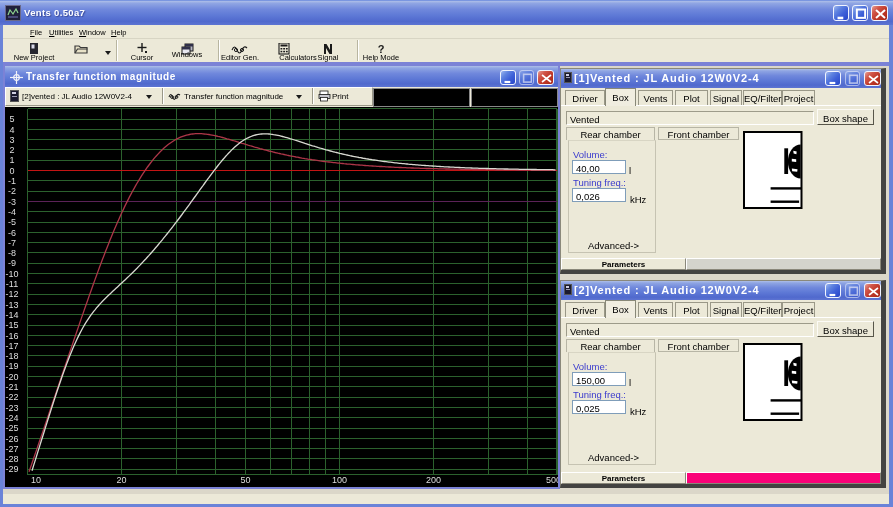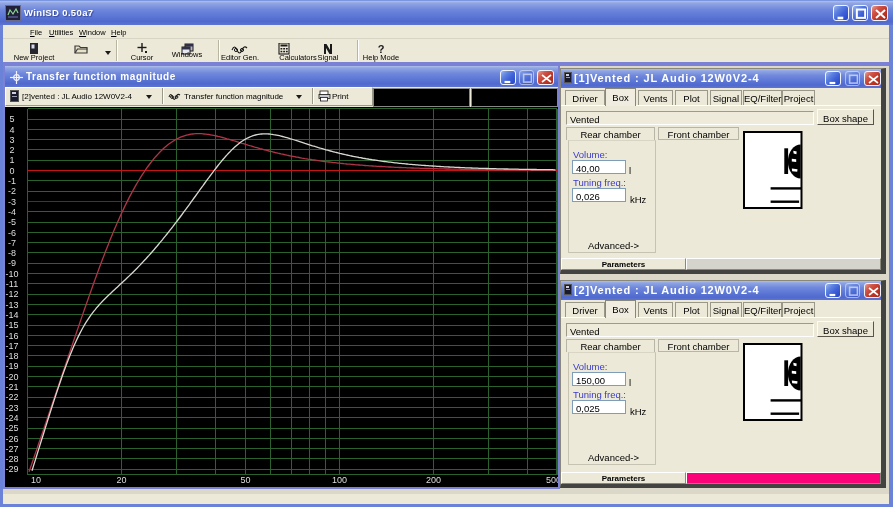--- a/index.html
+++ b/index.html
@@ -1,19 +1,19 @@
 <!DOCTYPE html>
 <html><head><meta charset="utf-8"><style>html,body{margin:0;padding:0;width:893px;height:507px;overflow:hidden;font-family:'Liberation Sans',sans-serif;}.abs{position:absolute;}</style></head><body>
 <div style="position:relative;width:893px;height:507px;background:#ece9d8;">
     <div class="abs" style="left:0;top:0;width:893px;height:25px;background:linear-gradient(180deg,#aebfe8 0%,#8fa5e3 10%,#7088dc 35%,#5e79d6 60%,#5069cd 85%,#5d74d2 100%);border-top:1px solid #7a96e0;box-sizing:border-box;">
       <div class="abs" style="left:5px;top:4px;width:16px;height:16px;background:#20203a;border:1px solid #6a6a8a;box-sizing:border-box;"><svg width="14" height="14">
           <polyline points="2,9 4,4 7,8 10,3 12,7" fill="none" stroke="#8fd48f" stroke-width="1.2"></polyline>
           <rect x="2" y="10" width="10" height="2" fill="#4a4a7a"></rect>
         </svg></div>
-      <div class="abs" style="left:24px;top:6px;font:bold 9.5px 'Liberation Sans',sans-serif;color:#fff;letter-spacing:0.35px;text-shadow:1px 1px 1px #3a4a9a;">WinISD 0.50a7</div>
+      <div class="abs" style="left:24px;top:6px;font:bold 9.5px 'Liberation Sans',sans-serif;color:#fff;letter-spacing:0.35px;text-shadow:1px 1px 1px #3a4a9a;">Vents 0.50a7</div>
       <div style="position:absolute;left:833px;top:4px;width:16px;height:16px;background:linear-gradient(135deg,#9db7ef 0%,#5f83e0 30%,#3e60d8 60%,#2746c8 100%);opacity:1;border:1px solid #f0f4ff;border-radius:3px;box-sizing:border-box;">
         <svg width="14" height="14" style="display:block">
           <line x1="3.52" y1="12" x2="9.28" y2="12" stroke="#fff" stroke-width="2.6"></line>
         </svg>
       </div>
       <div style="position:absolute;left:852px;top:4px;width:16px;height:16px;background:linear-gradient(135deg,#9db7ef 0%,#5f83e0 30%,#3e60d8 60%,#2746c8 100%);opacity:1;border:1px solid #f0f4ff;border-radius:3px;box-sizing:border-box;">
         <svg width="14" height="14" style="display:block">
           <rect x="3.84" y="3.52" width="8.32" height="8.32" fill="none" stroke="#fff" stroke-width="2"></rect>
         </svg>
       </div>

